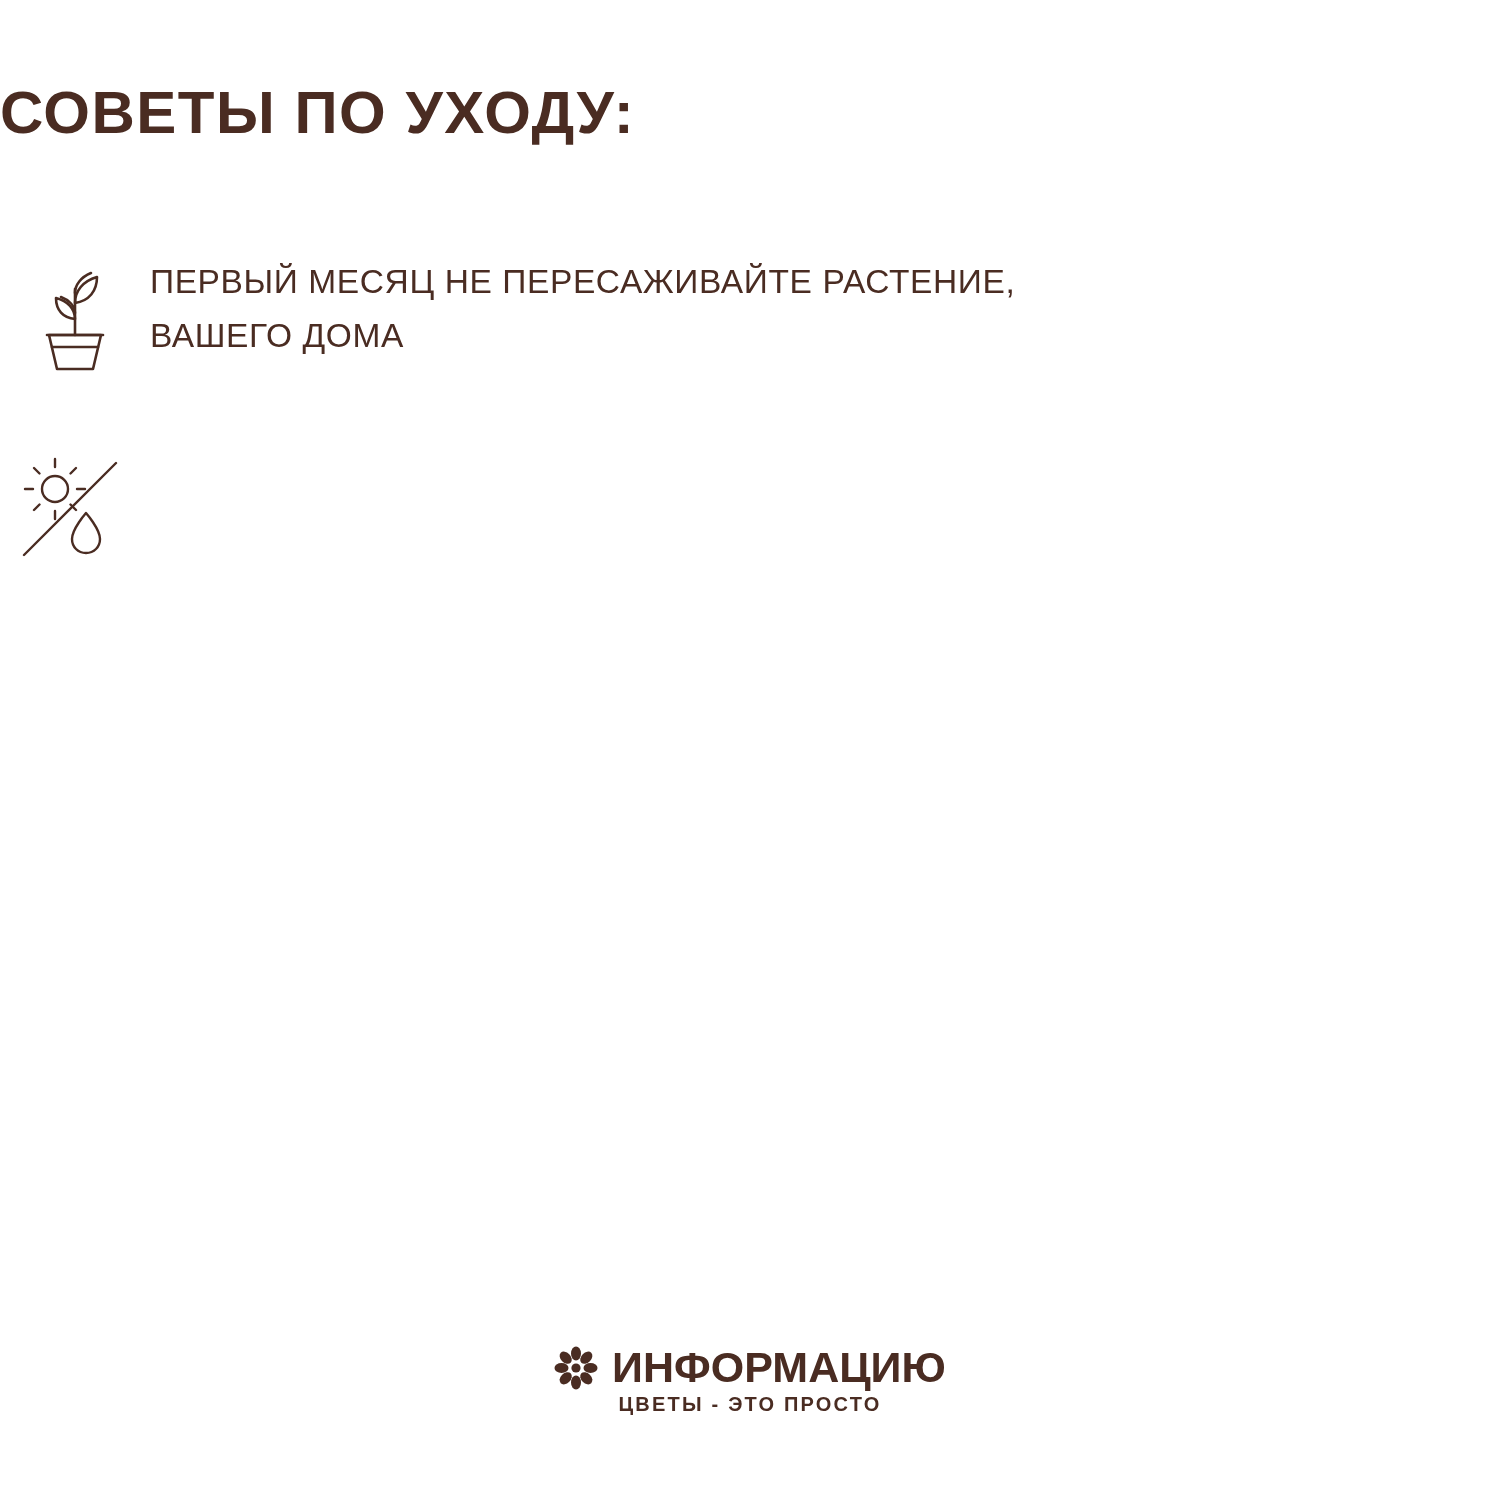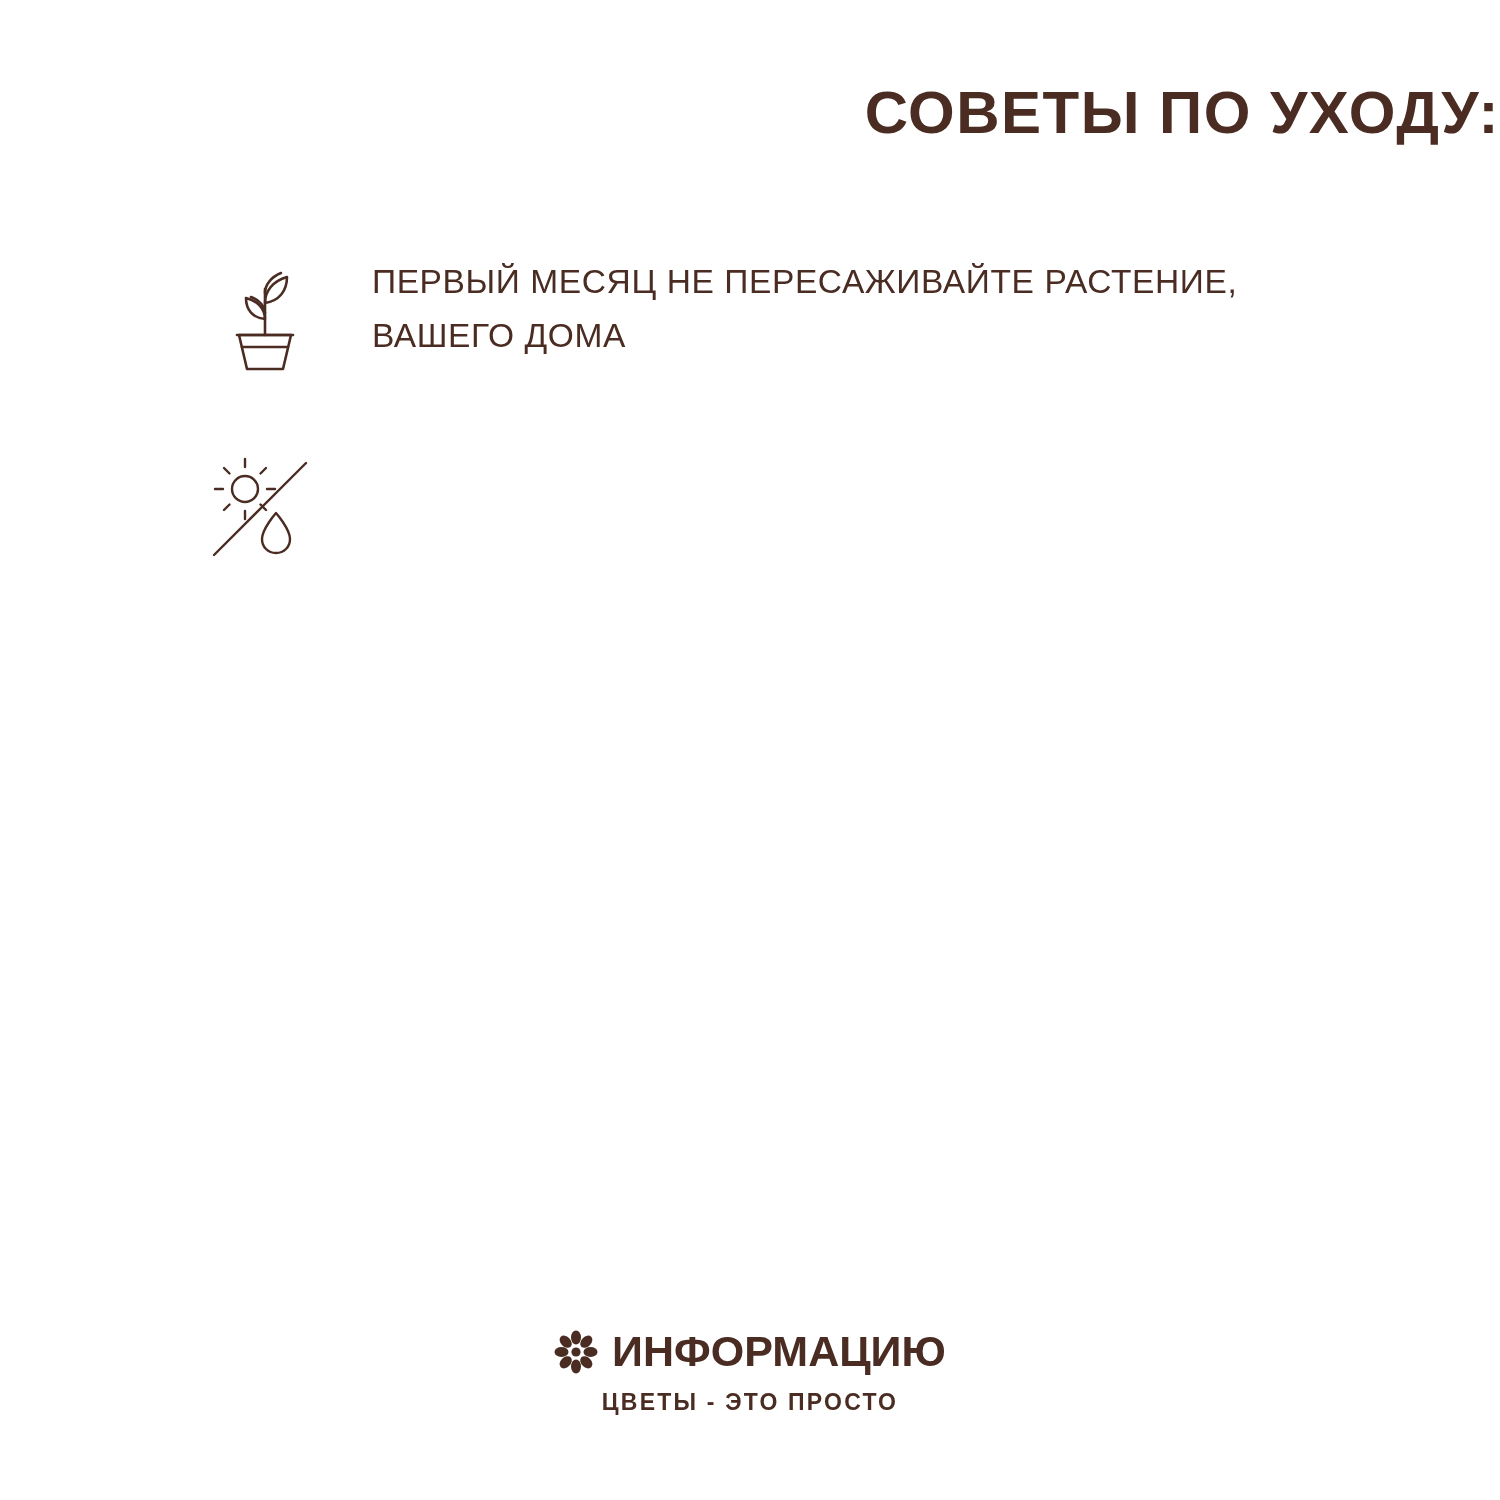--- a/index.html
+++ b/index.html
@@ -15,21 +15,21 @@
     position: relative;
     overflow: hidden;
   }
   .page {
     width: 1500px;
     height: 1500px;
     box-sizing: border-box;
     position: relative;
     display: flex;
     flex-direction: column;
-    align-items: flex-end;
+    align-items: flex-start;
     border-radius: 31px;
   }
   .title {
     margin-top: 78px;
     font-size: 60px;
     font-weight: 700;
     letter-spacing: 1.5px;
     color: #4a2c22;
     text-align: center;
     text-transform: uppercase;
@@ -53,21 +53,20 @@
     align-items: flex-start;
     padding-top: 2px;
   }
   .tip-text {
     font-size: 33.5px;
     line-height: 1.62;
     letter-spacing: 0.6px;
     color: #4a2c22;
     text-transform: uppercase;
     padding-top: 0px;
-    margin-left: 32px;
   }
   .tip-1 .tip-icon { padding-top: 4px; }
   .tip-2 { margin-bottom: 86px; }
   .tip-2 .tip-icon { padding-top: 6px; }
   .tip-3 { margin-bottom: 72px; }
   .tip-3 .tip-icon { padding-top: 4px; }
   .tip-4 .tip-icon { padding-top: 0px; }
   .tip-4 .tip-text { padding-top: 18px; }
 
   .footer {
@@ -84,22 +83,22 @@
     align-items: center;
     gap: 14px;
   }
   .brand-name {
     font-size: 43px;
     font-weight: 700;
     color: #4a2c22;
     letter-spacing: 0px;
   }
   .brand-tagline {
-    margin-top: 13px;
-    font-size: 23px;
+    margin-top: 1px;
+    font-size: 20px;
     font-weight: 700;
     letter-spacing: 2.2px;
     color: #4a2c22;
   }
   svg { display: block; }
 </style>
 </head>
 <body>
 
 <div class="page">

